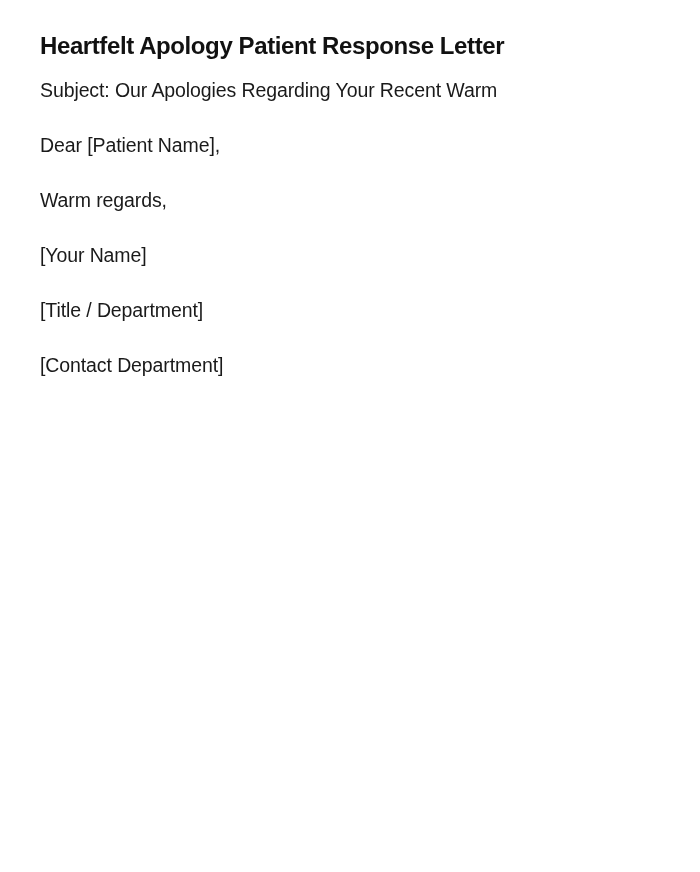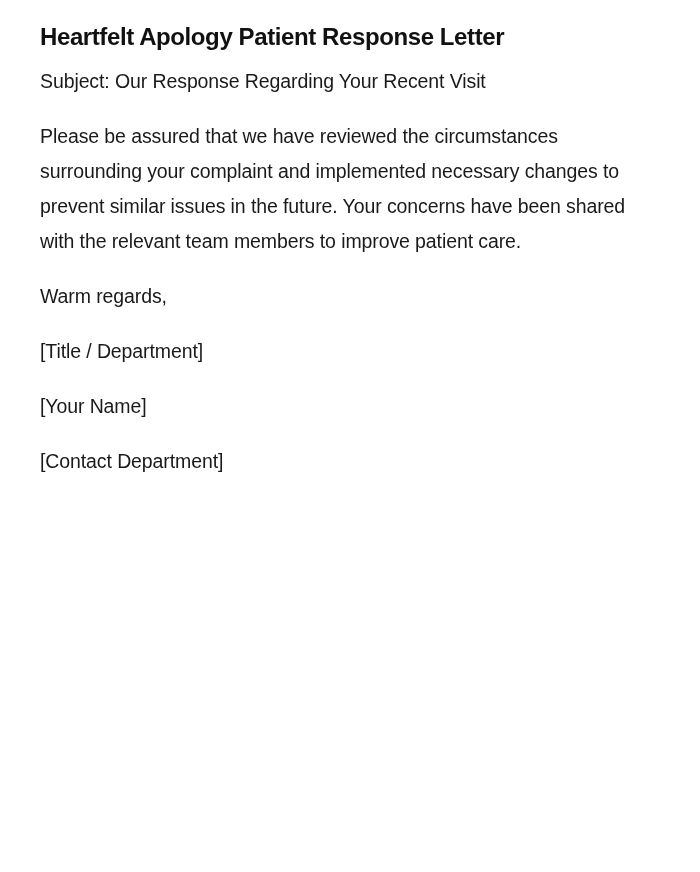--- a/index.html
+++ b/index.html
@@ -8,21 +8,21 @@
       background: #ffffff;
     }
     body {
       width: 700px;
       height: 872px;
       overflow: hidden;
       font-family: "Liberation Sans", "DejaVu Sans", sans-serif;
       color: #1a1a1a;
     }
     .page {
-      padding: 20px 40px 0 40px;
+      padding: 29px 40px 0 40px;
       box-sizing: border-box;
       width: 700px;
     }
     .title {
       font-size: 24px;
       font-weight: bold;
       letter-spacing: -0.4px;
       line-height: 34px;
       margin: 0 0 10px 0;
       color: #111111;
@@ -33,19 +33,19 @@
       margin: 0 0 20px 0;
       letter-spacing: -0.1px;
     }
     .para.subject { margin-bottom: 20px; }
   </style>
 </head>
 <body>
 
 <div class="page">
   <h1 class="title">Heartfelt Apology Patient Response Letter</h1>
-  <p class="para subject">Subject: Our Response Regarding Your Recent Visit</p>
-  <p class="para">Please be assured that we have reviewed the circumstances surrounding your complaint and implemented necessary changes to prevent similar issues in the future. Your concerns have been shared with the relevant team members to improve patient care.</p>
+  <p class="para subject">Subject: Our Apologies Regarding Your Recent Warm</p>
+  <p class="para">Dear [Patient Name],</p>
   <p class="para">Warm regards,</p>
+  <p class="para">[Your Name]</p>
   <p class="para">[Title / Department]</p>
-  <p class="para">[Your Name]</p>
   <p class="para">[Contact Department]</p>
 </div>
 
 </body></html>

